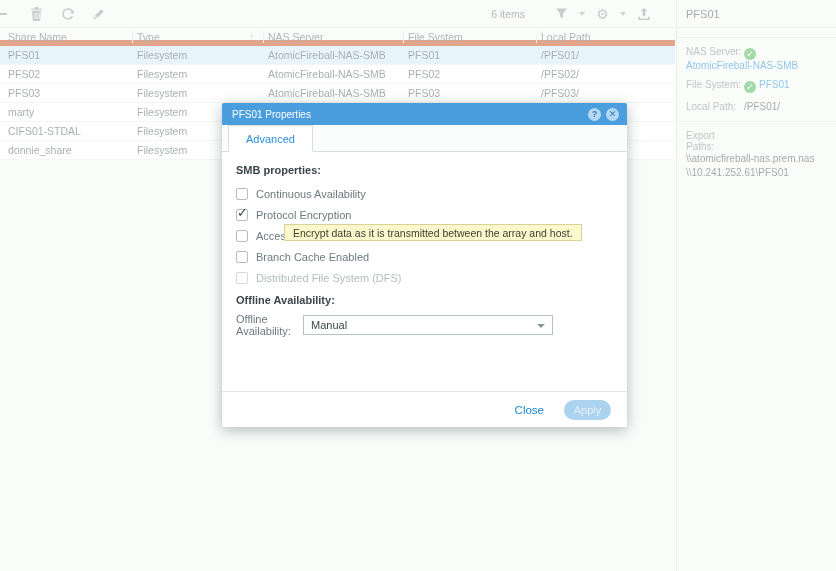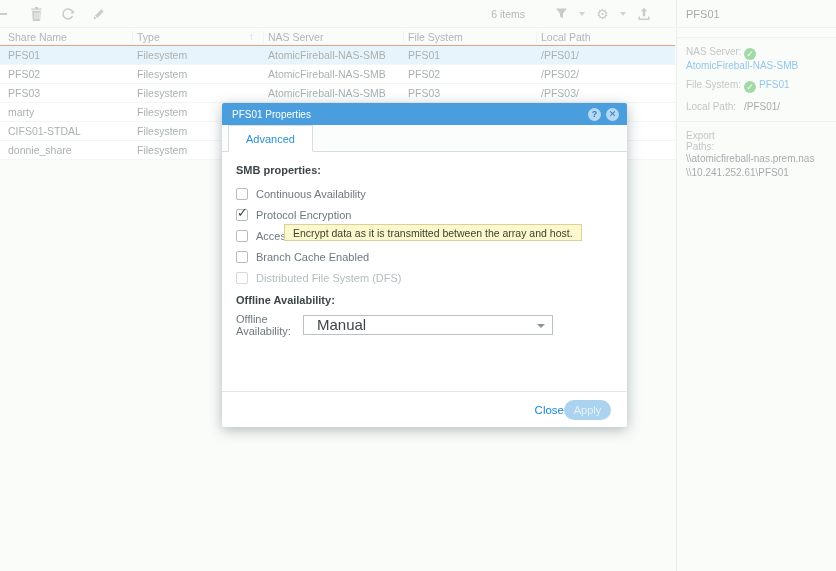--- a/index.html
+++ b/index.html
@@ -16,21 +16,21 @@
   .tbicon { width:15px; height:15px; display:inline-flex; align-items:center; justify-content:center; }
   .tbicon svg { display:block; }
   .tb-right { margin-left:auto; display:flex; align-items:center; gap:7px; padding-right:24px; }
   .items-count { font-size:10.5px; color:#5f6b6e; margin-right:22px; }
   .caret-down { width:0; height:0; border-left:3.5px solid transparent; border-right:3.5px solid transparent;
                 border-top:4px solid #9aa5a5; margin:0 3px; }
   .gear-glyph { font-size:14px; color:#8a9595; line-height:14px; }
 
   
   .grid { position:absolute; left:0; top:29px; width:675px; }
-  .grid-header { position:relative; height:17px; border-bottom:1px solid #c2410c; }
+  .grid-header { position:relative; height:17px; border-bottom:6px solid #c2410c; }
   .grid-header .hc { position:absolute; top:2px; font-size:10.5px; color:#57646a; white-space:nowrap; }
   .hdr-div { position:absolute; top:2px; width:1px; height:12px; background:#dfe5e0; }
   .sort-arrow { position:absolute; left:249px; top:2px; font-size:10px; color:#8a9595; }
   .grid-row { position:relative; height:19px; background:#fefefe; border-bottom:1px solid #e6ece7; }
   .grid-row.selected { background:#cfe8f8; }
   .grid-row .gc { position:absolute; top:3px; font-size:10.5px; color:#4c585c; white-space:nowrap; }
   .c0{left:8px} .c1{left:137px} .c2{left:268px} .c3{left:408px} .c4{left:541px}
   .d1{left:132px} .d2{left:263px} .d3{left:403px} .d4{left:536px}
 
   
@@ -72,28 +72,28 @@
   .cb-box { position:relative; width:12px; height:12px; border:1px solid #b6bdbf; border-radius:2px;
             background:#fff; margin-right:8px; flex:none; }
   .cb-row.disabled .cb-box { border-color:#d4d9da; }
   .cb-check { position:absolute; left:0px; top:-5px; font-size:13px; color:#394347; font-weight:bold; }
   .cb-label { font-size:11px; color:#6e797d; }
   .cb-row.disabled .cb-label { color:#b4bcbe; }
   .offline-title { margin-top:6px; }
   .dd-row { display:flex; align-items:center; margin-top:6px; }
   .dd-label { font-size:11px; color:#6e797d; width:67px; flex:none; }
   .dd-select { position:relative; width:250px; height:20px; border:1px solid #b9c0c2; background:#fff;
-               font-size:15px; color:#3c464a; line-height:18px; padding-left:13px; }
+               font-size:11px; color:#3c464a; line-height:18px; padding-left:7px; }
   .dd-caret { position:absolute; right:7px; top:8px; width:0; height:0;
               border-left:4px solid transparent; border-right:4px solid transparent; border-top:4px solid #8a9595; }
   .tooltip { position:absolute; left:62px; top:121px; height:17px; line-height:15px; padding:1px 8px;
              background:#fbf8cd; border:1px solid #d9d196; font-size:10.5px; color:#403f2c;
              white-space:nowrap; z-index:5; }
   .dlg-footer { position:absolute; left:0; bottom:0; width:100%; height:36px; border-top:1px solid #e2e6e7;
-                display:flex; align-items:center; justify-content:flex-end; padding-right:16px; }
+                display:flex; align-items:center; justify-content:flex-end; gap:20px; padding-right:16px; }
   .btn-link { font-size:11.5px; color:#1787d2; }
   .btn-apply { width:47px; height:20px; background:#abd2ee; color:#e4f1fb; border-radius:10px;
                font-size:11px; text-align:center; line-height:20px; }
 </style>
 </head>
 <body>
 
 <div class="screen">
 
   <div class="main">

